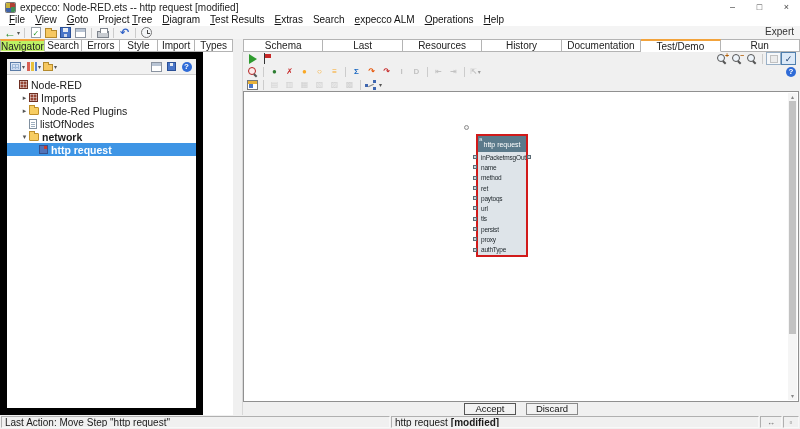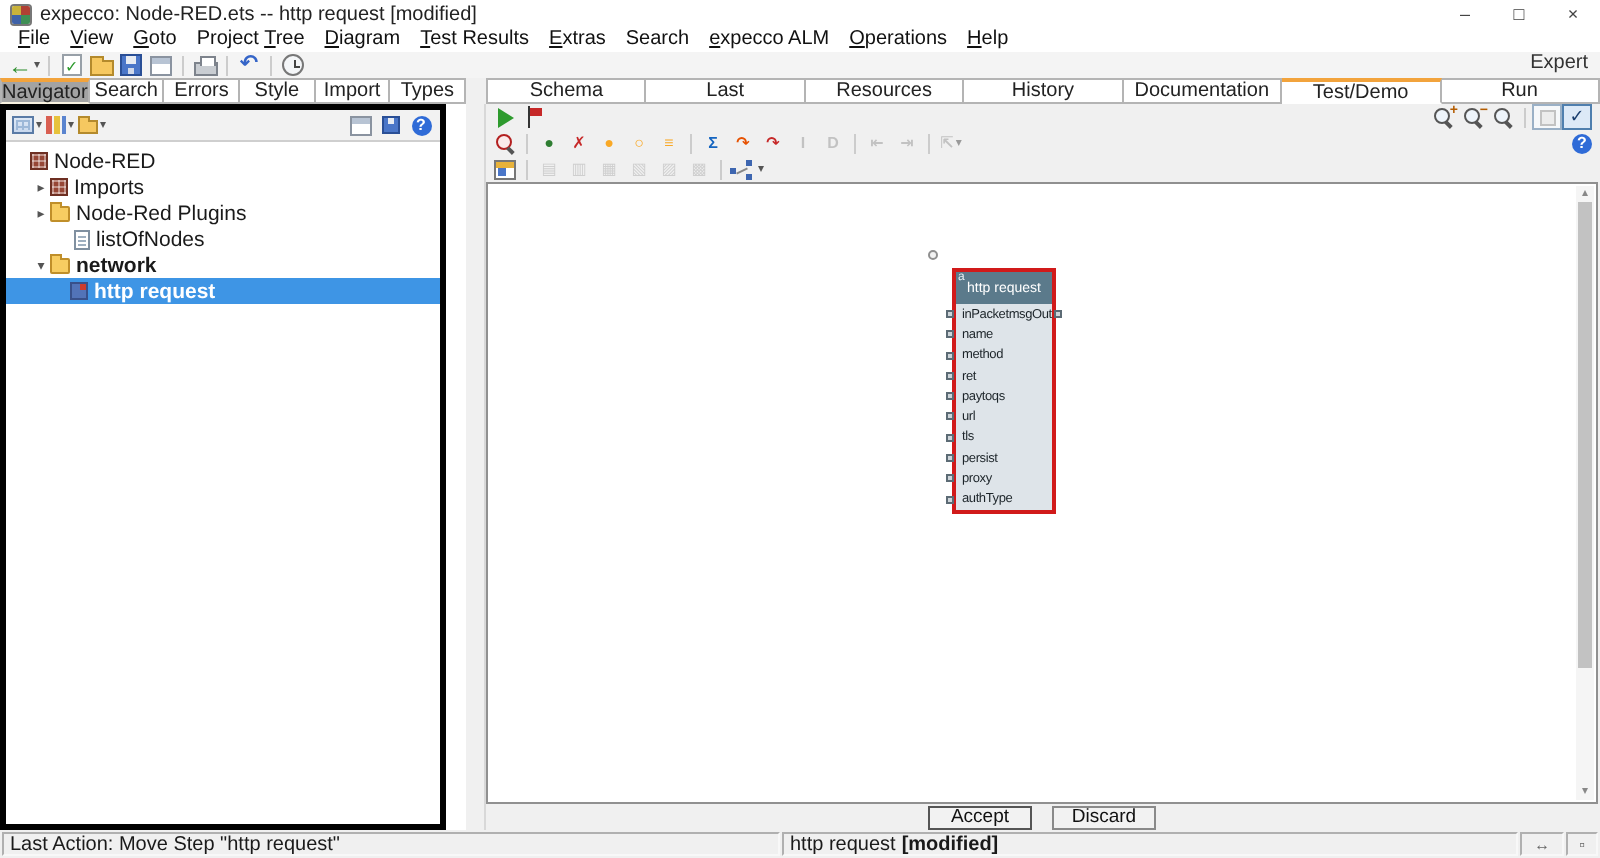--- a/index.html
+++ b/index.html
@@ -74,23 +74,23 @@
   .ic-check { color:#1a3e6e; font-weight:bold; font-size:9px; }
   
   .tabrow { position:absolute; top:39px; left:0; right:0; height:13px; display:flex; background:#f0f0f0; }
   .tabs { display:flex; }
   .tabs.left { width:233px; }
   .tabgap { width:10px; }
   .tabs.right { flex:1; }
   .tab { flex:1; text-align:center; font-size:10px; line-height:11px; background:#fff; border:1px solid #b4b4b4; border-left-width:0; color:#222; }
   .tab:first-child { border-left-width:1px; }
   .tab.active { border-top:2px solid var(--accent-orange,#f2a33c); border-bottom-color:#fff; font-weight:normal; }
-  .tab.active.beige { background:#a3a3a3; border-bottom-color:#f8f2e0; }
-  
-  .left-panel { position:absolute; left:0; top:52px; width:223px; height:363px; background:#fff; border:3px solid #000000; }
+  .tab.active.beige { background:#bef264; border-bottom-color:#f8f2e0; }
+  
+  .left-panel { position:absolute; left:0; top:52px; width:203px; height:363px; background:#fff; border:7px solid #000000; }
   .tree-toolbar { height:16px; background:#f2f2f2; border-bottom:1px solid #cfcfcf; display:flex; justify-content:space-between; align-items:center; padding:0 2px; }
   .tree-toolbar .grp { display:flex; align-items:center; }
   .tree { position:absolute; top:17px; left:0; right:0; bottom:0; background:#fff; overflow:hidden; padding-top:2px; }
   .tree-row { height:13px; display:flex; align-items:center; font-size:10.5px; white-space:nowrap; }
   .tree-row .exp { width:9px; font-size:7px; color:#555; text-align:center; flex:none; }
   .tree-row .ticon { margin-right:3px; flex:none; }
   .tree-row.selected { background:var(--selection-blue,#3e95e5); color:#fff; }
   .tree-row.bold .lbl { font-weight:bold; }
   .ic-suite { width:9px; height:9px; background-color:#974635; border:1px solid #6e2f22;
     background-image:linear-gradient(rgba(255,255,255,.4) 1px,transparent 1px),linear-gradient(90deg,rgba(255,255,255,.4) 1px,transparent 1px); background-size:3px 3px; }
@@ -266,21 +266,21 @@
       <div class="tree-row" style="padding-left: 13px;">
         <span class="exp">▸</span>
         <span class="ticon ic-suite"></span>
         <span class="lbl">Imports</span>
       </div>
       <div class="tree-row" style="padding-left: 13px;">
         <span class="exp">▸</span>
         <span class="ticon ic-folder"></span>
         <span class="lbl">Node-Red Plugins</span>
       </div>
-      <div class="tree-row" style="padding-left: 25px;">
+      <div class="tree-row" style="padding-left: 13px;">
         <span class="exp"></span>
         <span class="ticon ic-document"></span>
         <span class="lbl">listOfNodes</span>
       </div>
       <div class="tree-row bold" style="padding-left: 13px;">
         <span class="exp">▾</span>
         <span class="ticon ic-folder"></span>
         <span class="lbl">network</span>
       </div>
       <div class="tree-row selected bold" style="padding-left: 23px;">

